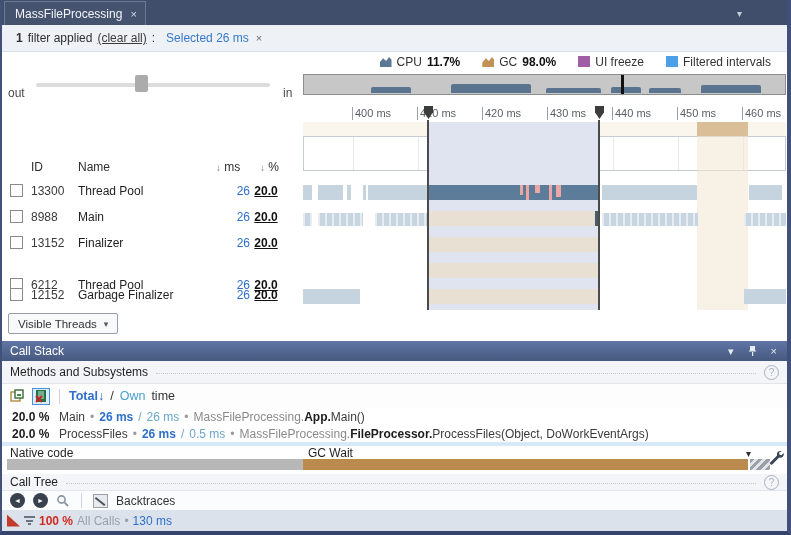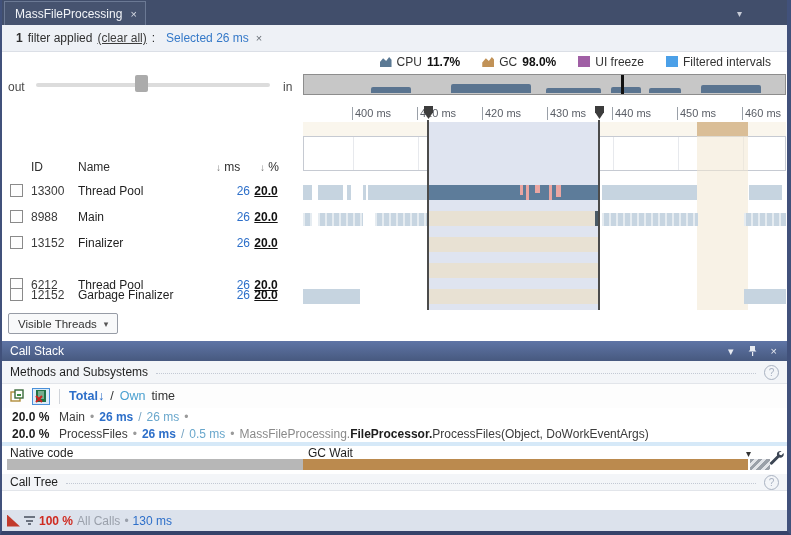--- a/index.html
+++ b/index.html
@@ -21,21 +21,21 @@
   .filterbar .fx{color:#6a7078;font-size:11px;margin-left:2px;cursor:pointer;}
   
   .legendrow{position:absolute;left:0;top:52px;width:785px;height:19px;background:#fff;display:flex;align-items:center;
     justify-content:flex-end;gap:22px;padding-right:16px;font-size:12px;color:#333;}
   .legend-item{display:flex;align-items:center;gap:5px;}
   .legend-item .val{font-weight:bold;color:#111;}
   .sw{width:12px;height:11px;display:inline-block;}
   .sw.mountain{clip-path:polygon(0% 60%,30% 20%,55% 45%,80% 10%,100% 35%,100% 100%,0% 100%);}
   
   .zoomrow{position:absolute;left:0;top:71px;width:785px;height:26px;background:#fff;font-size:12px;color:#4a4a4a;}
-  .zlabel{position:absolute;top:9px;}
+  .zlabel{position:absolute;top:15px;}
   .slider-track{position:absolute;left:34px;top:12px;width:234px;height:4px;background:#dcdcdc;border-radius:2px;}
   .slider-thumb{position:absolute;left:133px;top:4px;width:13px;height:17px;background:#ababab;border-radius:2px;cursor:pointer;}
   .overview{position:absolute;left:301px;top:3px;width:483px;height:21px;background:#c7c7c7;border:1px solid #8d8d8d;overflow:hidden;}
   .hump{position:absolute;bottom:1px;background:#5a7490;border-radius:2px 2px 0 0;}
   .ov-marker{position:absolute;top:0;width:3px;height:100%;background:#111;}
   
   .tl-area{position:absolute;left:0;top:97px;width:785px;height:244px;background:#fff;}
   .track{position:absolute;left:301px;top:0;width:483px;height:244px;}
   .ruler{position:absolute;left:0;top:9px;width:483px;height:15px;z-index:5;}
   .rtick{position:absolute;top:1px;width:1px;height:13px;background:#9aa0a8;}
@@ -367,20 +367,23 @@
   </div>
 
   <div class="m-row" style="top:408px">
     <span class="m-pct">20.0 %</span>
     <span class="m-name">Main</span>
     <span class="bullet">•</span>
     <span class="m-t1">26 ms</span>
     <span class="m-slash">/</span>
     <span class="m-t2">26 ms</span>
     <span class="bullet">•</span>
+    <span>
+      <span class="m-ns">MassFileProcessing.</span><span class="m-cls">App.</span><span class="m-meth">Main()</span>
+    </span>
   </div>
   <div class="m-row" style="top:425px">
     <span class="m-pct">20.0 %</span>
     <span class="m-name">ProcessFiles</span>
     <span class="bullet">•</span>
     <span class="m-t1">26 ms</span>
     <span class="m-slash">/</span>
     <span class="m-t2">0.5 ms</span>
     <span class="bullet">•</span>
     <span>
@@ -401,20 +404,31 @@
     <div class="g"></div>
     <div class="t"></div>
   </div>
   <div class="nhatch"></div>
 
   <div class="sec-header" style="top:474px;height:17px">
     <span>Call Tree</span>
     <span class="dotted"></span>
     <span class="qmark">?</span>
   </div>
+  <div class="ct-toolbar">
+    <span class="circ">◄</span>
+    <span class="circ">►</span>
+    <svg width="14" height="14" viewBox="0 0 14 14">
+      <circle cx="5.5" cy="5.5" r="3.6" fill="none" stroke="#8a93a3" stroke-width="1.6"></circle>
+      <line x1="8.4" y1="8.4" x2="12" y2="12" stroke="#8a93a3" stroke-width="1.8"></line>
+    </svg>
+    <span class="vsep"></span>
+    <span class="bt-ico"></span>
+    <span>Backtraces</span>
+  </div>
 
   <div class="statusbar">
     <span class="redtri"></span>
     <span class="funnel">
       <i style="width:11px"></i>
         <i style="width:7px"></i>
         <i style="width:3px"></i>
     </span>
     <span class="st-pct">100 %</span>
     <span class="st-gray">All Calls</span>

